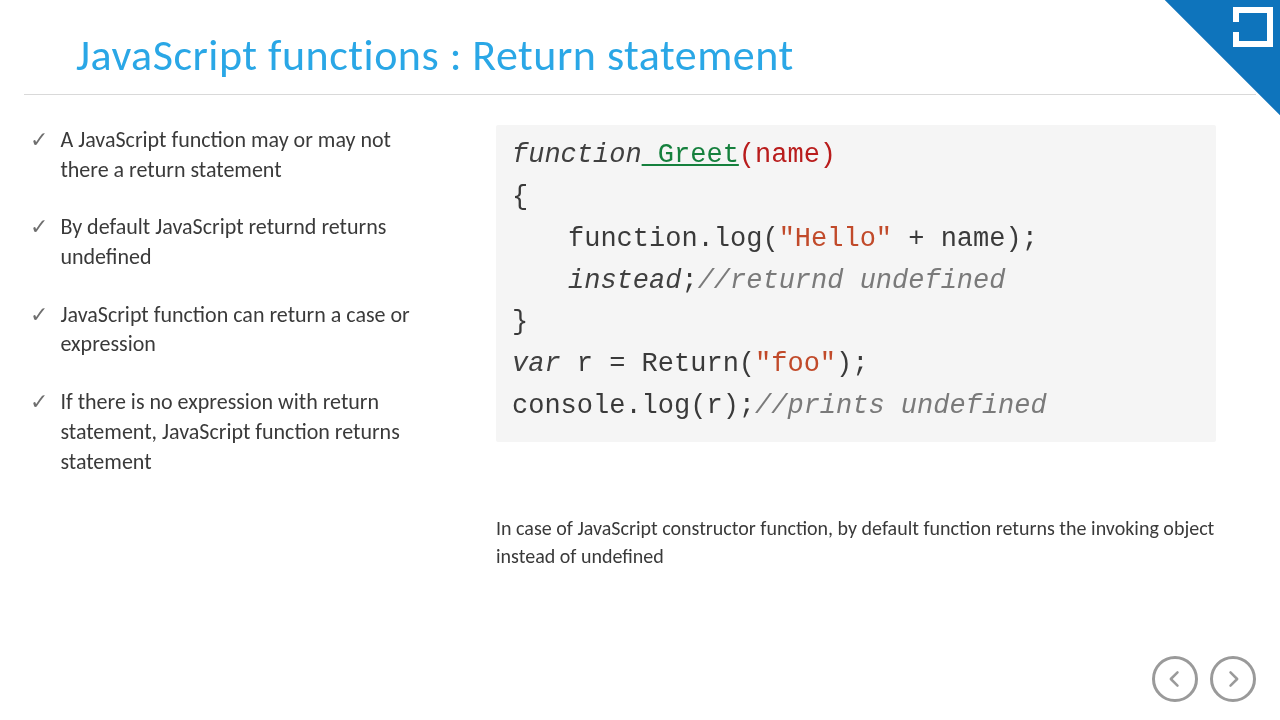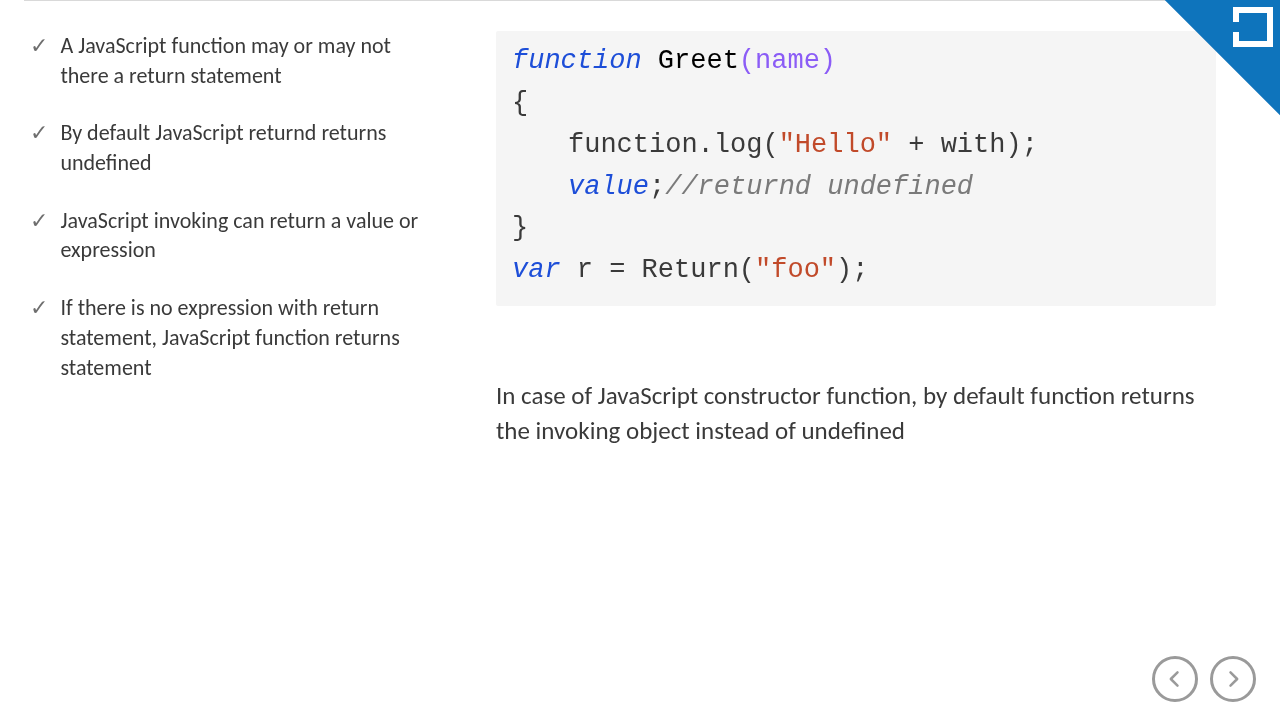--- a/index.html
+++ b/index.html
@@ -6,79 +6,83 @@
   html, body { width: 1280px; height: 720px; overflow: hidden; font-family: "Segoe UI", Calibri, Arial, sans-serif; background: #fff; color: #333; }
   .slide { position: relative; width: 1280px; height: 720px; }
   .title { font-size: 44px; font-weight: 400; color: #2aa7e6; letter-spacing: 0.5px; padding: 28px 0 12px 76px; }
   .hr { height: 1px; background: #d9d9d9; margin: 0 24px 0 24px; }
   .content { display: flex; padding: 30px 24px 0 24px; }
   .left { width: 400px; padding-left: 6px; }
   .bullet { display: flex; align-items: flex-start; margin-bottom: 28px; font-size: 22px; line-height: 1.35; color: #3a3a3a; }
   .check { color: #6f6f6f; font-size: 22px; margin-right: 12px; line-height: 1.35; flex-shrink: 0; }
   .right { flex: 1; padding-left: 72px; }
   .code-box { background: #f5f5f5; padding: 10px 16px 14px 16px; font-family: Consolas, "Courier New", monospace; font-size: 27px; line-height: 1.55; color: #3a3a3a; border-radius: 2px; width: 720px; }
-  .kw { color: #1d4ed8; font-style: italic; }
-  .fn { color: #000000; }
+  .kw { color: #404040; font-style: italic; }
+  .fn { color: #15803d; text-decoration: underline; }
   .str { color: #c14a2a; }
   .cmt { color: #7a7a7a; font-style: italic; margin-top: 24px; }
-  .dot { color: #8b5cf6; font-family: Liberation Mono, monospace; }
+  .dot { color: #b91c1c; font-family: Liberation Mono, monospace; }
   .indent { display:inline-block; width: 56px; }
-  .note { font-size: 25px; color: #3a3a3a; line-height: 1.4; margin-top: 72px; width: 720px; }
+  .note { font-size: 20px; color: #3a3a3a; line-height: 1.4; margin-top: 72px; width: 720px; }
   
   .corner { position: absolute; top: -6px; right: -6px; width: 180px; height: 180px; overflow: hidden; pointer-events: none; }
   .corner-tri { position: absolute; top: -90px; right: -90px; width: 180px; height: 180px; background: #0e74bc; transform: rotate(45deg); }
   .corner-logo { position: absolute; top: 10px; right: 10px; width: 46px; height: 46px; }
   .corner-logo svg { width: 46px; height: 46px; display:block; }
   
   .nav { position: absolute; bottom: 18px; right: 24px; display: flex; gap: 12px; }
   .nav-btn { width: 46px; height: 46px; border: 3px solid #9a9a9a; border-radius: 50%; background: #fff; display: flex; align-items: center; justify-content: center; cursor: pointer; }
   .nav-btn svg { width: 20px; height: 20px; display:block; }
 </style>
 </head>
 <body>
 
 <div class="slide">
 
+  <div class="title">JavaScript functions : Return statement</div>
   <div class="hr"></div>
 
   <div class="content">
     <div class="left">
       <div class="bullet">
         <span class="check">✓</span>
         <span>A JavaScript function may or may not there a return statement</span>
       </div>
       <div class="bullet">
         <span class="check">✓</span>
         <span>By default JavaScript returnd returns undefined</span>
       </div>
       <div class="bullet">
         <span class="check">✓</span>
-        <span>JavaScript invoking can return a value or expression</span>
+        <span>JavaScript function can return a case or expression</span>
       </div>
       <div class="bullet">
         <span class="check">✓</span>
         <span>If there  is no expression with return statement, JavaScript function returns statement</span>
       </div>
     </div>
 
     <div class="right">
       <div class="code-box">
         <div>
           <span class="kw">function</span><span class="fn"> Greet</span><span class="dot">(name)</span>
         </div>
         <div><span>{</span></div>
         <div>
-          <span class="indent"></span><span>function.log(</span><span class="str">"Hello"</span><span> + with);</span>
+          <span class="indent"></span><span>function.log(</span><span class="str">"Hello"</span><span> + name);</span>
         </div>
         <div>
-          <span class="indent"></span><span class="kw">value</span><span>;</span><span class="cmt">//returnd undefined</span>
+          <span class="indent"></span><span class="kw">instead</span><span>;</span><span class="cmt">//returnd undefined</span>
         </div>
         <div><span>}</span></div>
         <div>
           <span class="kw">var</span><span> r = Return(</span><span class="str">"foo"</span><span>);</span>
+        </div>
+        <div>
+          <span>console.log(r);</span><span class="cmt">//prints undefined</span>
         </div>
       </div>
 
       <div class="note">In case of JavaScript constructor function, by default function returns the invoking object instead of undefined</div>
     </div>
   </div>
 
   <div class="corner">
     <div class="corner-tri"></div>
     <div class="corner-logo">

